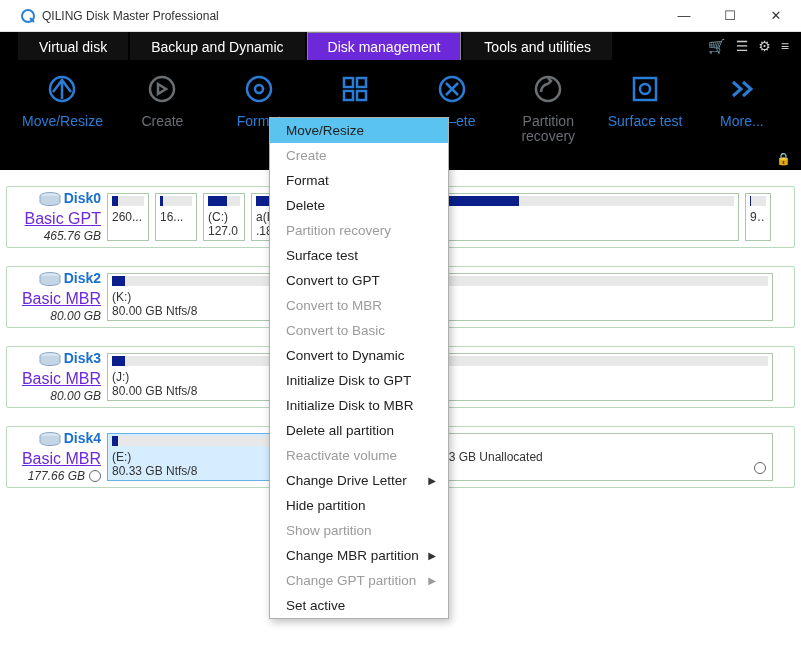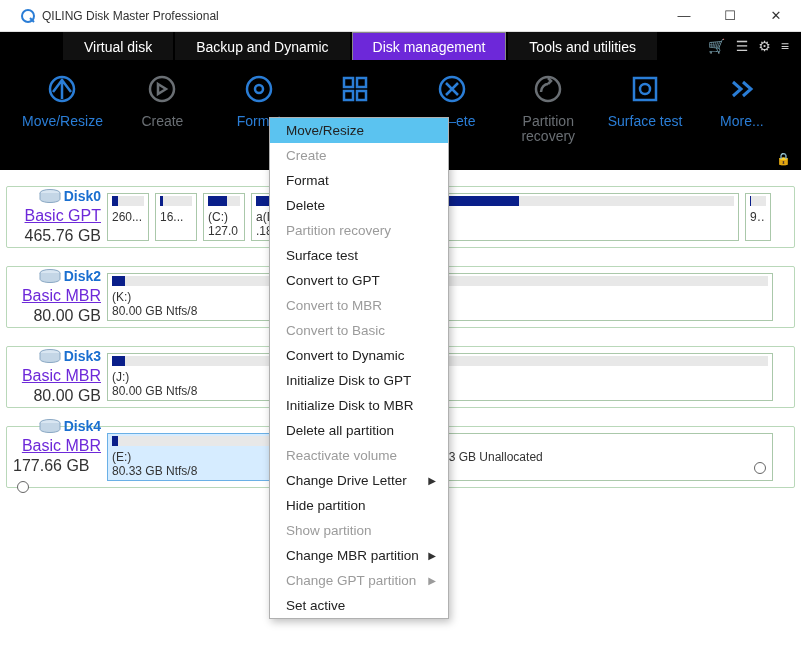--- a/index.html
+++ b/index.html
@@ -5,40 +5,40 @@
 * { margin: 0; padding: 0; box-sizing: border-box; font-family: "Segoe UI", Tahoma, sans-serif; }
 body { width: 801px; height: 667px; background: #fff; overflow: hidden; position: relative; }
 
 .titlebar { height: 32px; background: #fff; display: flex; align-items: center; padding: 0 2px 0 20px; border-bottom: 1px solid #e0e0e0; }
 .titlebar .logo { width: 16px; height: 16px; margin-right: 6px; }
 .titlebar .title { font-size: 12px; color: #333; flex: 1; }
 .titlebar .wc { display: flex; }
 .titlebar .wc div { width: 46px; height: 30px; display: flex; align-items: center; justify-content: center; font-size: 13px; color: #333; }
 
 .topstrip { height: 28px; background: #000; display: flex; align-items: stretch; }
-.tabs { display: flex; align-items: stretch; padding-left: 18px; gap: 0; margin-left: 45px; }
+.tabs { display: flex; align-items: stretch; padding-left: 18px; gap: 0; }
 .tabs .tab { color: #fff; font-size: 14px; padding: 0 20px; display: flex; align-items: center; border-top: 1px solid transparent; border-left: 1px solid transparent; border-right: 1px solid transparent; background: #111; margin-right: 2px; }
 .tabs .tab.active { border-color: #888; background: #6d28d9; }
 .topstrip .spacer { flex: 1; }
 .topstrip .right-icons { display: flex; align-items: center; gap: 10px; padding-right: 12px; color: #ccc; font-size: 14px; }
 
 .toolbar { height: 110px; background: #000; display: flex; align-items: flex-start; justify-content: space-between; padding: 12px 22px 0 22px; position: relative; }
 .toolbtn { display: flex; flex-direction: column; align-items: center; gap: 8px; color: #2a7dd6; font-size: 14px; min-width: 74px; text-align: center; }
 .toolbtn.disabled { color: #6a6f74; }
 .toolbtn .ticon { width: 34px; height: 34px; display: flex; align-items: center; justify-content: center; }
 .toolbtn .tlabel { line-height: 1.1; }
 .lock-strip { position: absolute; right: 10px; bottom: 4px; color: #2a7dd6; font-size: 12px; }
 
 .disklist { padding: 4px 6px 0 6px; background: #fff; }
 .diskrow { display: flex; align-items: stretch; border: 1px solid #b9d8b9; border-radius: 2px; padding: 6px; margin-top: 18px; gap: 6px; height: 62px; }
 .diskrow:first-child { margin-top: 12px; }
 .diskmeta { width: 88px; display: flex; flex-direction: column; justify-content: center; line-height: 1.25; align-items: flex-end; }
 .diskmeta .diskname { color: #1a6fd0; font-weight: 700; font-size: 14px; }
 .diskmeta .disktype { color: #6d28d9; font-size: 16px; text-decoration: underline; }
-.diskmeta .disksize { color: #333; font-size: 16px; }
+.diskmeta .disksize { color: #333; font-size: 12px; font-style: italic; }
 .diskicon { width: 24px; height: 18px; margin-right: 2px; display: inline-block; vertical-align: middle; }
 
 .partcell { border: 1px solid #aac8aa; padding: 2px 4px 2px 4px; display: flex; flex-direction: column; justify-content: flex-start; overflow: hidden; font-size: 12px; color: #333; position: relative; background: #fff; }
 .partcell.selected { background: #d6ecff; border-color: #6ab0e6; }
 .partcell .bar { height: 10px; background: #e8e8e8; margin-bottom: 4px; position: relative; }
 .partcell .bar .fill { position: absolute; left: 0; top: 0; bottom: 0; background: #0a1f8a; }
 .partcell .label { white-space: nowrap; overflow: hidden; text-overflow: ellipsis; }
 .partcell .size { white-space: nowrap; overflow: hidden; text-overflow: ellipsis; }
 .partcell .circle { position: absolute; right: 6px; bottom: 6px; width: 12px; height: 12px; border: 1px solid #666; border-radius: 50%; background: #fff; }
 .diskmeta .circle2 { display: inline-block; width: 12px; height: 12px; border: 1px solid #666; border-radius: 50%; background: #fff; vertical-align: middle; margin-left: 4px; }

